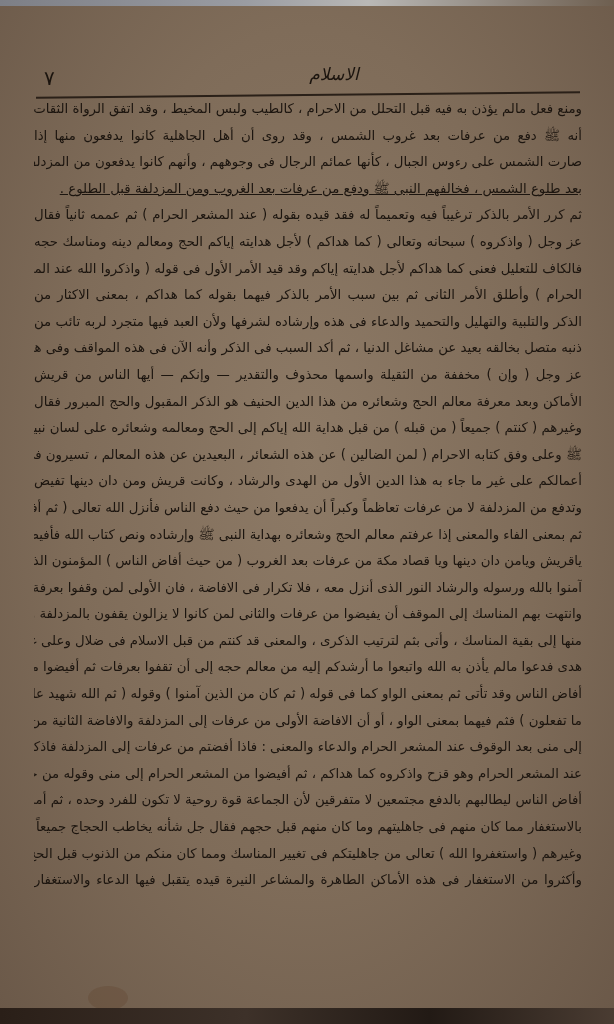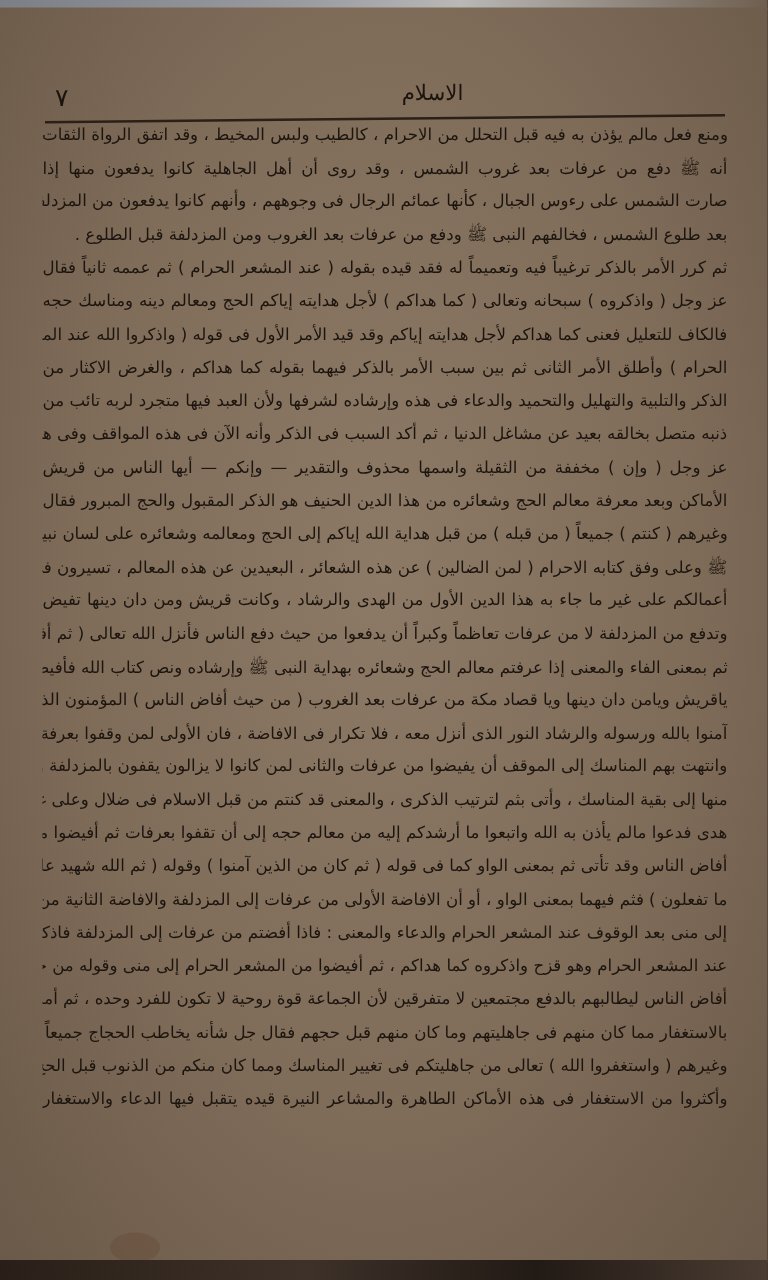--- a/index.html
+++ b/index.html
@@ -18,41 +18,41 @@
     background: radial-gradient(ellipse at 50% 45%, #8d7a66 0%, #7f6c59 55%, #6b5949 100%);
   }
   .bottom-strip {
     position: absolute; left: 0; top: 1008px; width: 614px; height: 16px;
     background: linear-gradient(90deg, #2a1f18 0%, #3d3129 40%, #221a15 70%, #4a3c32 100%);
   }
   .header {
     position: absolute; left: 36px; top: 54px; width: 544px; height: 34px;
   }
   .running-title {
-    position: absolute; left: 250px; top: 4px; width: 120px; text-align: center;
-    font-size: 17px; color: #1b140e; direction: rtl;
+    position: absolute; left: 238px; top: 4px; width: 120px; text-align: center;
+    font-size: 17px; color: #1b140e; direction: rtl; font-style: italic;
   }
   .page-number {
     position: absolute; left: 8px; top: 6px; font-size: 20px; color: #1b140e;
   }
   .rule {
     position: absolute; left: 0; top: 34px; width: 544px; height: 2px;
     background: #2a2018; transform: rotate(-0.6deg);
   }
   .body-text {
     position: absolute; left: 34px; top: 90px; width: 548px;
     direction: rtl; text-align: justify;
     font-family: "DejaVu Sans", sans-serif;
     font-size: 13.3px; color: #1c150f;
   }
   .line {
     height: 26.6px; line-height: 26.6px; white-space: nowrap; overflow: hidden;
     text-align-last: justify;
   }
-  .line.last { text-align-last: right; }
+  .line.last { text-align-last: right; text-decoration: underline; }
   .stain {
     position: absolute; left: 88px; top: 980px; width: 40px; height: 24px;
     background: rgba(90,60,35,0.25); border-radius: 50%;
   }
 </style>
 </head>
 <body>
 
 <div class="top-strip"></div>
 
@@ -64,21 +64,21 @@
   </div>
 
   <div class="body-text">
     <div class="line">ومنع فعل مالم يؤذن به فيه قبل التحلل من الاحرام ، كالطيب ولبس المخيط ، وقد اتفق الرواة الثقات على</div>
     <div class="line">أنه ﷺ دفع من عرفات بعد غروب الشمس ، وقد روى أن أهل الجاهلية كانوا يدفعون منها إذا</div>
     <div class="line">صارت الشمس على رءوس الجبال ، كأنها عمائم الرجال فى وجوههم ، وأنهم كانوا يدفعون من المزدلفة</div>
     <div class="line last">بعد طلوع الشمس ، فخالفهم النبى ﷺ ودفع من عرفات بعد الغروب ومن المزدلفة قبل الطلوع .</div>
     <div class="line">ثم كرر الأمر بالذكر ترغيباً فيه وتعميماً له فقد قيده بقوله ( عند المشعر الحرام ) ثم عممه ثانياً فقال</div>
     <div class="line">عز وجل ( واذكروه ) سبحانه وتعالى ( كما هداكم ) لأجل هدايته إياكم الحج ومعالم دينه ومناسك حجه</div>
     <div class="line">فالكاف للتعليل فعنى كما هداكم لأجل هدايته إياكم وقد قيد الأمر الأول فى قوله ( واذكروا الله عند المشعر</div>
-    <div class="line">الحرام ) وأطلق الأمر الثانى ثم بين سبب الأمر بالذكر فيهما بقوله كما هداكم ، والغرض الاكثار من</div>
+    <div class="line">الحرام ) وأطلق الأمر الثانى ثم بين سبب الأمر بالذكر فيهما بقوله كما هداكم ، بمعنى الاكثار من</div>
     <div class="line">الذكر والتلبية والتهليل والتحميد والدعاء فى هذه وإرشاده لشرفها ولأن العبد فيها متجرد لربه تائب من</div>
     <div class="line">ذنبه متصل بخالقه بعيد عن مشاغل الدنيا ، ثم أكد السبب فى الذكر وأنه الآن فى هذه المواقف وفى هذه</div>
     <div class="line">عز وجل ( وإن ) مخففة من الثقيلة واسمها محذوف والتقدير — وإنكم — أيها الناس من قريش</div>
     <div class="line">الأماكن وبعد معرفة معالم الحج وشعائره من هذا الدين الحنيف هو الذكر المقبول والحج المبرور فقال</div>
     <div class="line">وغيرهم ( كنتم ) جميعاً ( من قبله ) من قبل هداية الله إياكم إلى الحج ومعالمه وشعائره على لسان نبيه</div>
     <div class="line">ﷺ وعلى وفق كتابه الاحرام ( لمن الضالين ) عن هذه الشعائر ، البعيدين عن هذه المعالم ، تسيرون فى</div>
     <div class="line">أعمالكم على غير ما جاء به هذا الدين الأول من الهدى والرشاد ، وكانت قريش ومن دان دينها تفيض</div>
     <div class="line">وتدفع من المزدلفة لا من عرفات تعاظماً وكبراً أن يدفعوا من حيث دفع الناس فأنزل الله تعالى ( ثم أفيضوا )</div>
     <div class="line">ثم بمعنى الفاء والمعنى إذا عرفتم معالم الحج وشعائره بهداية النبى ﷺ وإرشاده ونص كتاب الله فأفيضوا</div>
     <div class="line">ياقريش ويامن دان دينها ويا قصاد مكة من عرفات بعد الغروب ( من حيث أفاض الناس ) المؤمنون الذين</div>

